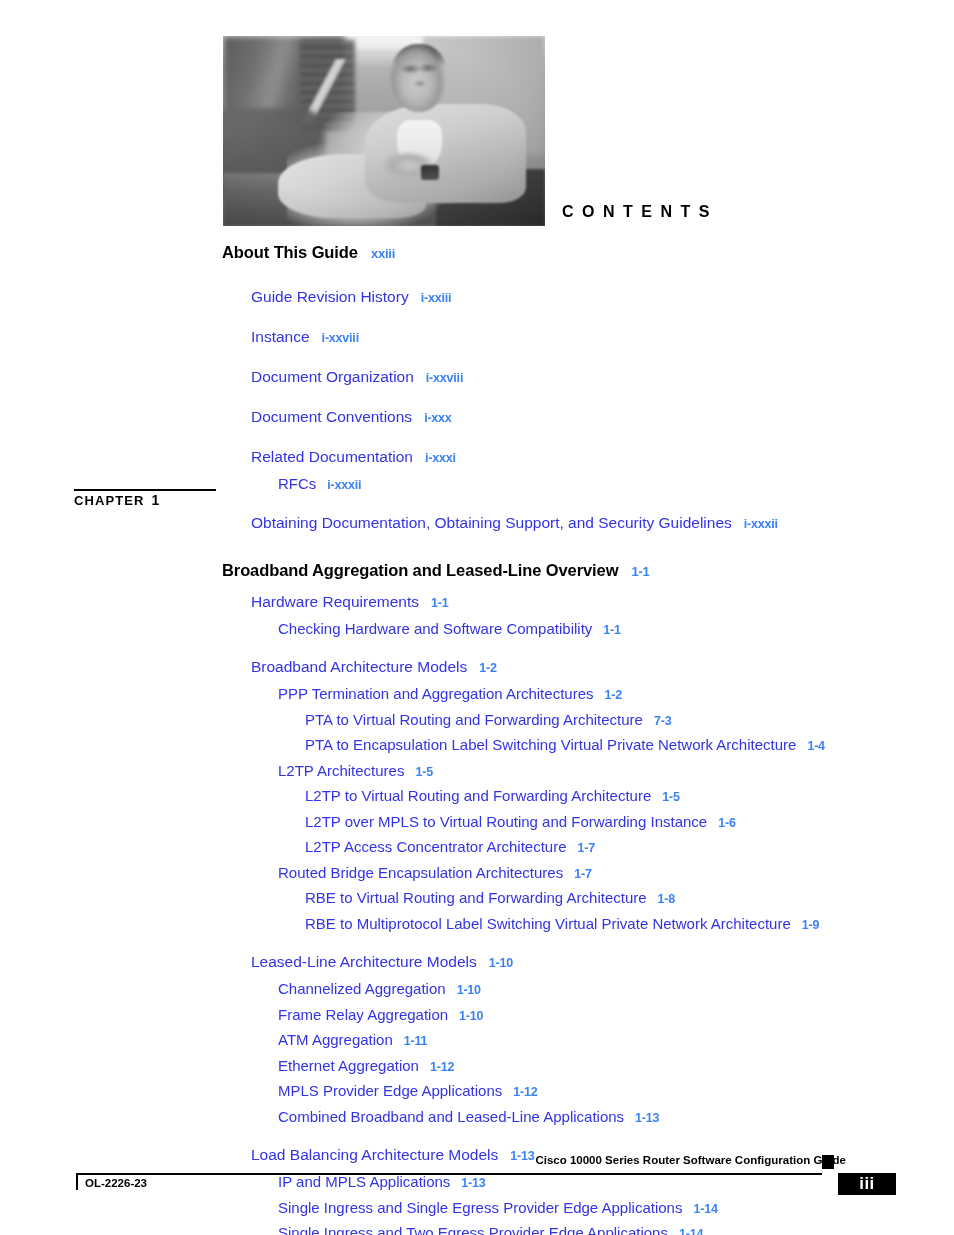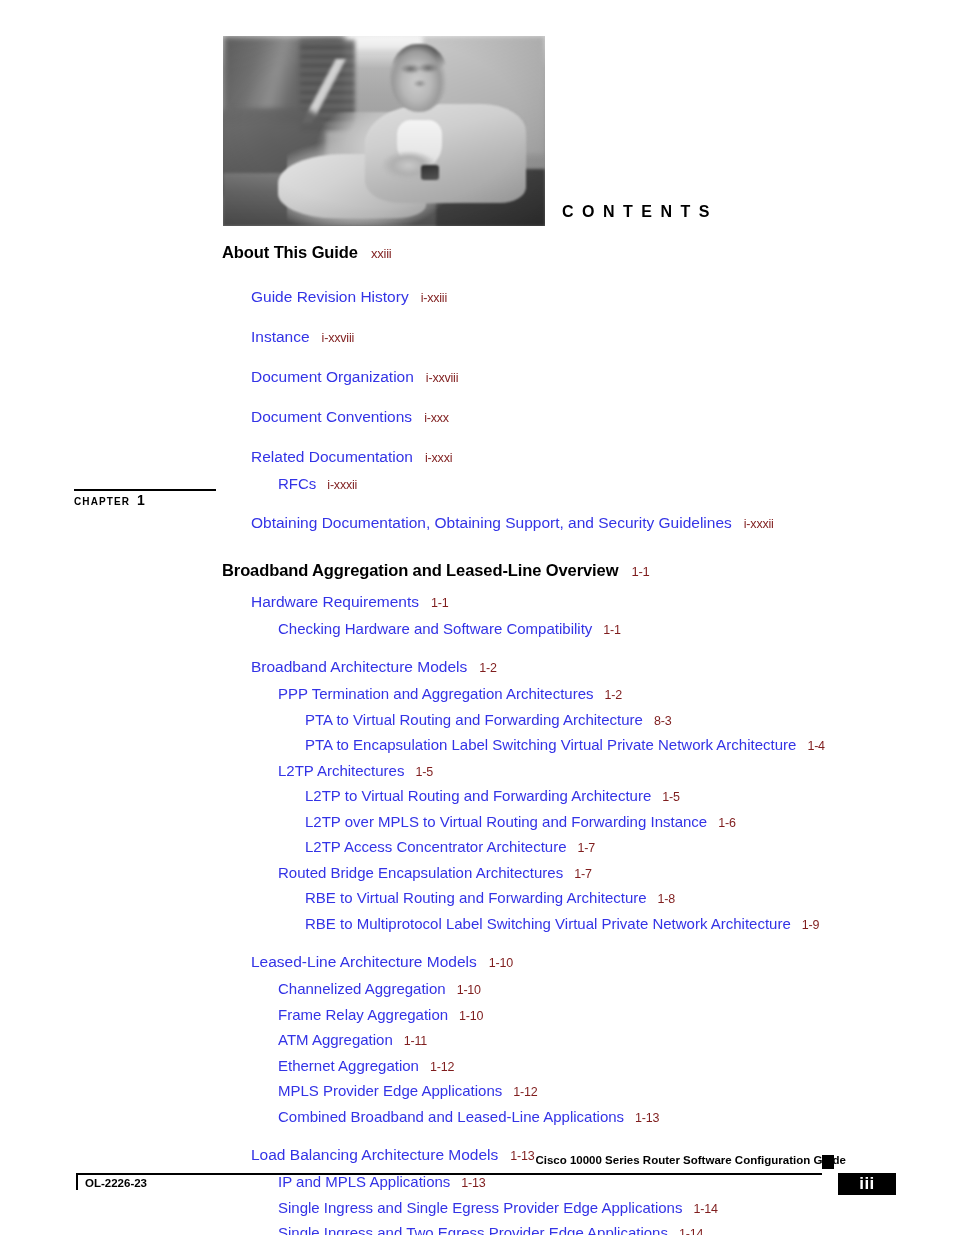--- a/index.html
+++ b/index.html
@@ -167,22 +167,22 @@
     top: 244px;
     width: 954px;
   }
   .toc-row {
     position: relative;
     white-space: nowrap;
     line-height: 1;
   }
   .toc-title { color: #3333E6; }
   .toc-page {
-    color: #7f1d1d;
-    font-weight: normal;
+    color: #3b82f6;
+    font-weight: bold;
     font-size: 12.5px;
     letter-spacing: -0.2px;
   }
 
   
   .lvl-part {
     margin-left: 222px;
     font-size: 16.5px;
     font-weight: bold;
     margin-top: 0;
@@ -221,21 +221,21 @@
     left: 74px;
     top: 489px;
     width: 142px;
   }
   .chapter-rule {
     width: 142px;
     height: 1.6px;
     background: #000000;
   }
   .chapter-label {
-    font-size: 10px;
+    font-size: 13px;
     font-weight: bold;
     letter-spacing: 1.1px;
     color: #000000;
     display: inline-block;
   }
   .chapter-number {
     font-size: 14px;
     font-weight: bold;
     letter-spacing: 0;
     margin-left: 7px;
@@ -350,21 +350,21 @@
     <div class="toc-row lvl-1 gap-top"><span class="toc-title">Document Organization</span><span class="toc-page">i-xxviii</span></div>
     <div class="toc-row lvl-1 gap-top"><span class="toc-title">Document Conventions</span><span class="toc-page">i-xxx</span></div>
     <div class="toc-row lvl-1 gap-top"><span class="toc-title">Related Documentation</span><span class="toc-page">i-xxxi</span></div>
     <div class="toc-row lvl-2"><span class="toc-title">RFCs</span><span class="toc-page">i-xxxii</span></div>
     <div class="toc-row lvl-1 gap-top"><span class="toc-title">Obtaining Documentation, Obtaining Support, and Security Guidelines</span><span class="toc-page">i-xxxii</span></div>
     <div class="toc-row lvl-part gap-chapter"><span class="toc-title">Broadband Aggregation and Leased-Line Overview</span><span class="toc-page">1-1</span></div>
     <div class="toc-row lvl-1"><span class="toc-title">Hardware Requirements</span><span class="toc-page">1-1</span></div>
     <div class="toc-row lvl-2"><span class="toc-title">Checking Hardware and Software Compatibility</span><span class="toc-page">1-1</span></div>
     <div class="toc-row lvl-1 gap-top"><span class="toc-title">Broadband Architecture Models</span><span class="toc-page">1-2</span></div>
     <div class="toc-row lvl-2"><span class="toc-title">PPP Termination and Aggregation Architectures</span><span class="toc-page">1-2</span></div>
-    <div class="toc-row lvl-3"><span class="toc-title">PTA to Virtual Routing and Forwarding Architecture</span><span class="toc-page">8-3</span></div>
+    <div class="toc-row lvl-3"><span class="toc-title">PTA to Virtual Routing and Forwarding Architecture</span><span class="toc-page">7-3</span></div>
     <div class="toc-row lvl-3"><span class="toc-title">PTA to Encapsulation Label Switching Virtual Private Network Architecture</span><span class="toc-page">1-4</span></div>
     <div class="toc-row lvl-2"><span class="toc-title">L2TP Architectures</span><span class="toc-page">1-5</span></div>
     <div class="toc-row lvl-3"><span class="toc-title">L2TP to Virtual Routing and Forwarding Architecture</span><span class="toc-page">1-5</span></div>
     <div class="toc-row lvl-3"><span class="toc-title">L2TP over MPLS to Virtual Routing and Forwarding Instance</span><span class="toc-page">1-6</span></div>
     <div class="toc-row lvl-3"><span class="toc-title">L2TP Access Concentrator Architecture</span><span class="toc-page">1-7</span></div>
     <div class="toc-row lvl-2"><span class="toc-title">Routed Bridge Encapsulation Architectures</span><span class="toc-page">1-7</span></div>
     <div class="toc-row lvl-3"><span class="toc-title">RBE to Virtual Routing and Forwarding Architecture</span><span class="toc-page">1-8</span></div>
     <div class="toc-row lvl-3"><span class="toc-title">RBE to Multiprotocol Label Switching Virtual Private Network Architecture</span><span class="toc-page">1-9</span></div>
     <div class="toc-row lvl-1 gap-top"><span class="toc-title">Leased-Line Architecture Models</span><span class="toc-page">1-10</span></div>
     <div class="toc-row lvl-2"><span class="toc-title">Channelized Aggregation</span><span class="toc-page">1-10</span></div>

